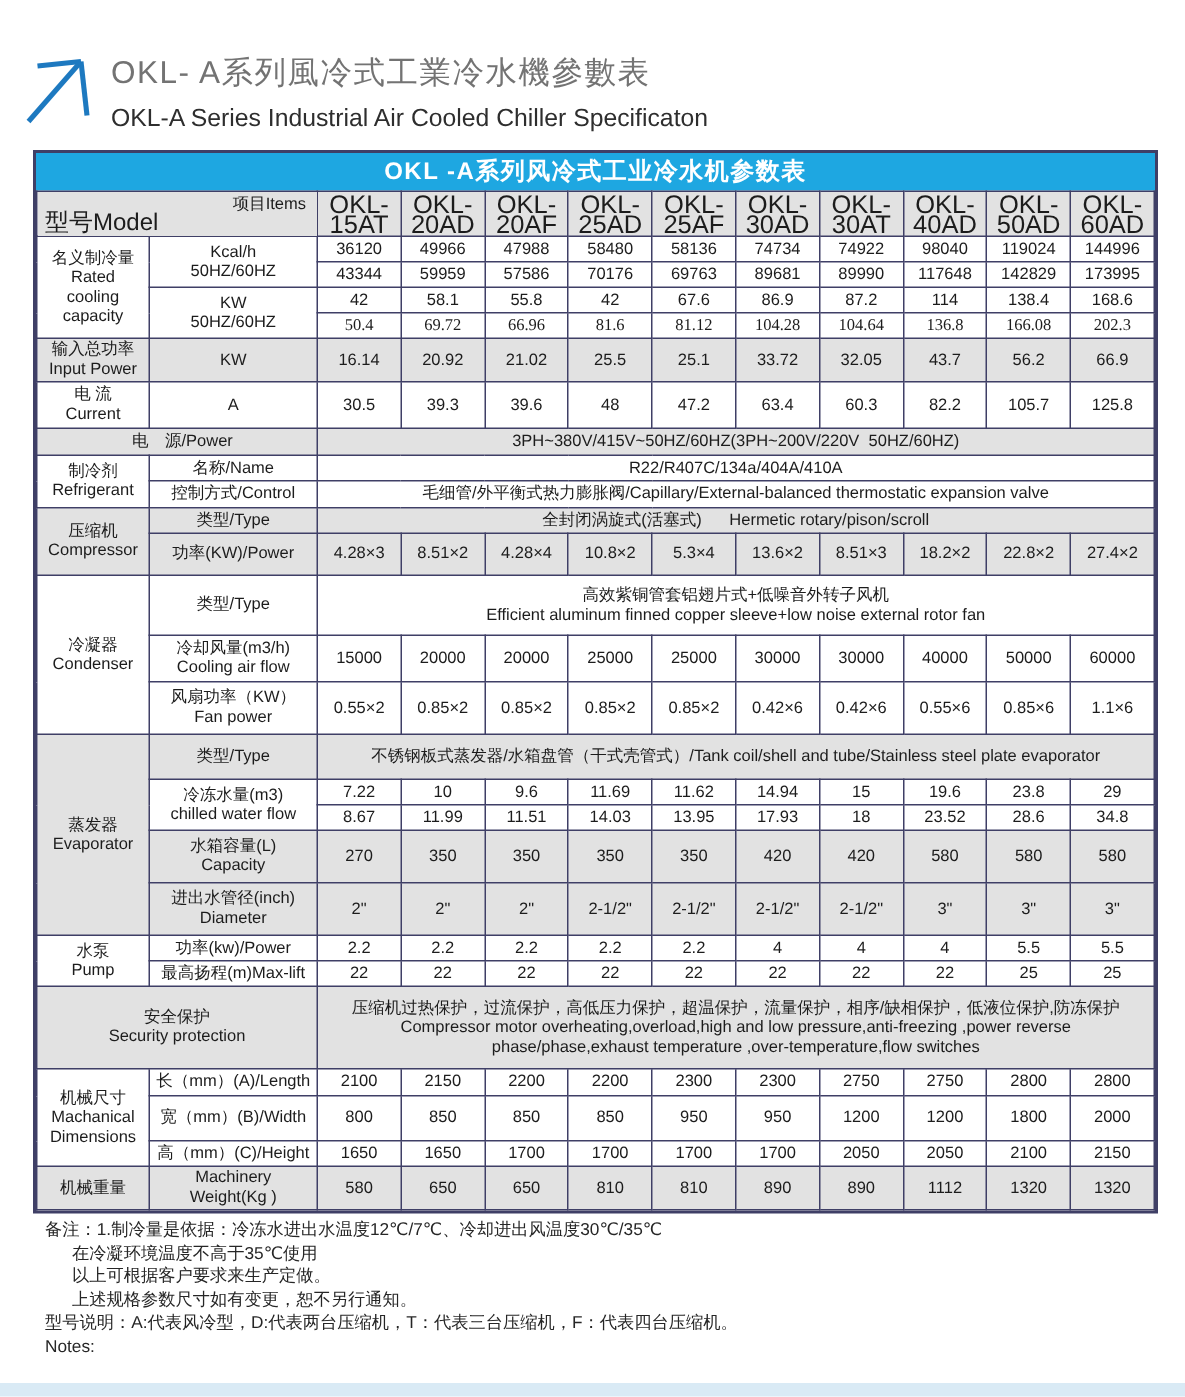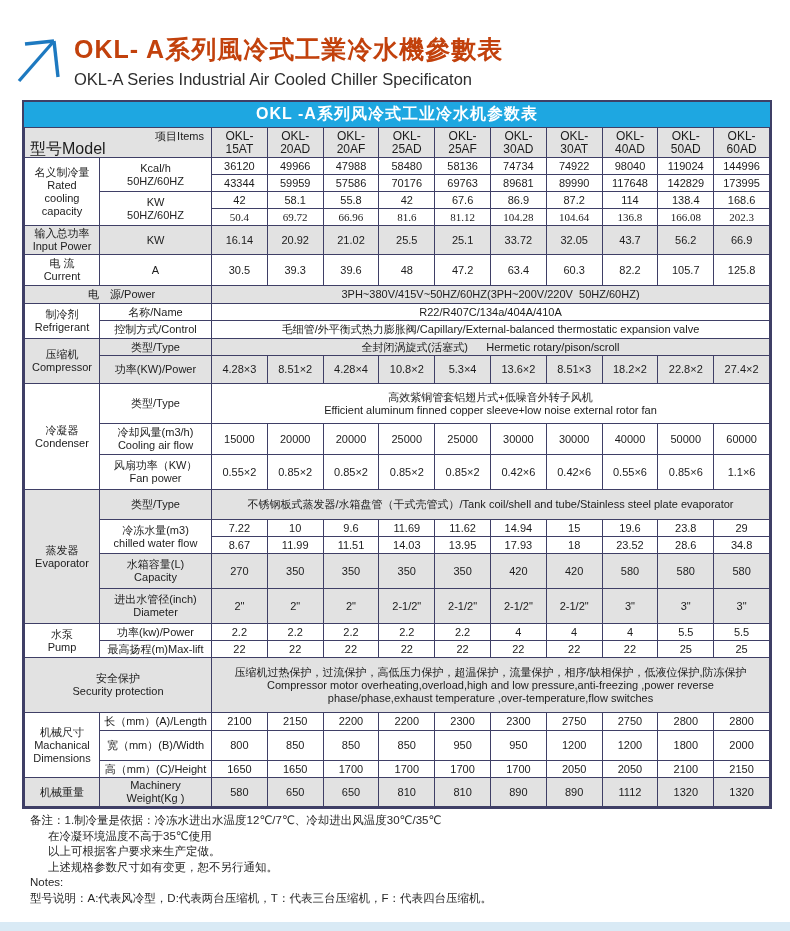--- a/index.html
+++ b/index.html
@@ -7,40 +7,40 @@
     width:790px;height:931px;background:#ffffff;
     font-family:"Liberation Sans","DejaVu Sans",sans-serif;
     color:#1c1c1c;position:relative;overflow:hidden;
   }
   .page{position:absolute;inset:0;background:#fff;}
 
   
   .doc-header{position:absolute;top:33px;left:17px;display:flex;gap:13px;align-items:flex-start;}
   .logo{width:44px;height:50px;flex:0 0 auto;margin-top:2px;}
   .titles{display:flex;flex-direction:column;}
-  .title-zh{font-size:25px;font-weight:700;letter-spacing:1px;color:#c2410c;line-height:32px;}
+  .title-zh{font-size:21px;font-weight:400;letter-spacing:1px;color:#737373;line-height:32px;}
   .title-en{font-size:16.5px;font-weight:400;color:#2e2e2e;line-height:24px;margin-top:2px;}
 
   
   .table-wrap{position:absolute;top:100px;left:22px;width:746px;border:2px solid var(--border_navy,#3f3f66);}
   .caption{height:25px;background:var(--band_cyan,#1ea7e1);color:#fff;font-size:16px;font-weight:700;
     display:flex;align-items:center;justify-content:center;letter-spacing:1px;}
   table{border-collapse:collapse;table-layout:fixed;width:100%;}
   td{border:1px solid var(--border_navy,#3f3f66);text-align:center;vertical-align:middle;
      font-size:11px;line-height:13px;padding:1px 2px;white-space:pre-line;background:#fff;}
   tr.gray td{background:var(--row_gray,#e2e2e2);}
   td.corner{position:relative;
     background-image:linear-gradient(to bottom right,
       transparent calc(50% - 0.6px),
       var(--border_navy,#3f3f66) calc(50% - 0.6px),
       var(--border_navy,#3f3f66) calc(50% + 0.6px),
       transparent calc(50% + 0.6px));}
   td.corner .model-lab{position:absolute;left:5px;bottom:2px;font-size:16px;}
   td.corner .items-lab{position:absolute;right:7px;top:2px;font-size:11px;}
-  td.model-h{font-size:12px;}
+  td.model-h{font-size:17px;}
   td.group-lab{font-size:11px;}
   td.item-lab{font-size:11px;}
   td.val{font-size:11px;}
   td.spanval{font-size:11px;padding:1px 6px;}
   td.split2{padding:0;}
   td .split-wrap{display:flex;align-items:center;width:100%;}
   td .split-a{width:75px;text-align:right;padding-right:1px;box-sizing:border-box;}
   td .split-b{text-align:left;padding-left:10px;}
 
   
@@ -415,18 +415,18 @@
           </tr>
         </tbody>
     </table>
   </div>
 
   <div class="notes">
       <div class="note-line ind-0">备注：1.制冷量是依据：冷冻水进出水温度12℃/7℃、冷却进出风温度30℃/35℃</div>
       <div class="note-line ind-1">在冷凝环境温度不高于35℃使用</div>
       <div class="note-line ind-1">以上可根据客户要求来生产定做。</div>
       <div class="note-line ind-1">上述规格参数尺寸如有变更，恕不另行通知。</div>
+      <div class="note-line ind-0">型号说明：A:代表风冷型，D:代表两台压缩机，T：代表三台压缩机，F：代表四台压缩机。</div>
       <div class="note-line ind-0">Notes:</div>
-      <div class="note-line ind-0">型号说明：A:代表风冷型，D:代表两台压缩机，T：代表三台压缩机，F：代表四台压缩机。</div>
     </div>
 
   <div class="footer-strip"></div>
 </div>
 
 </body></html>

